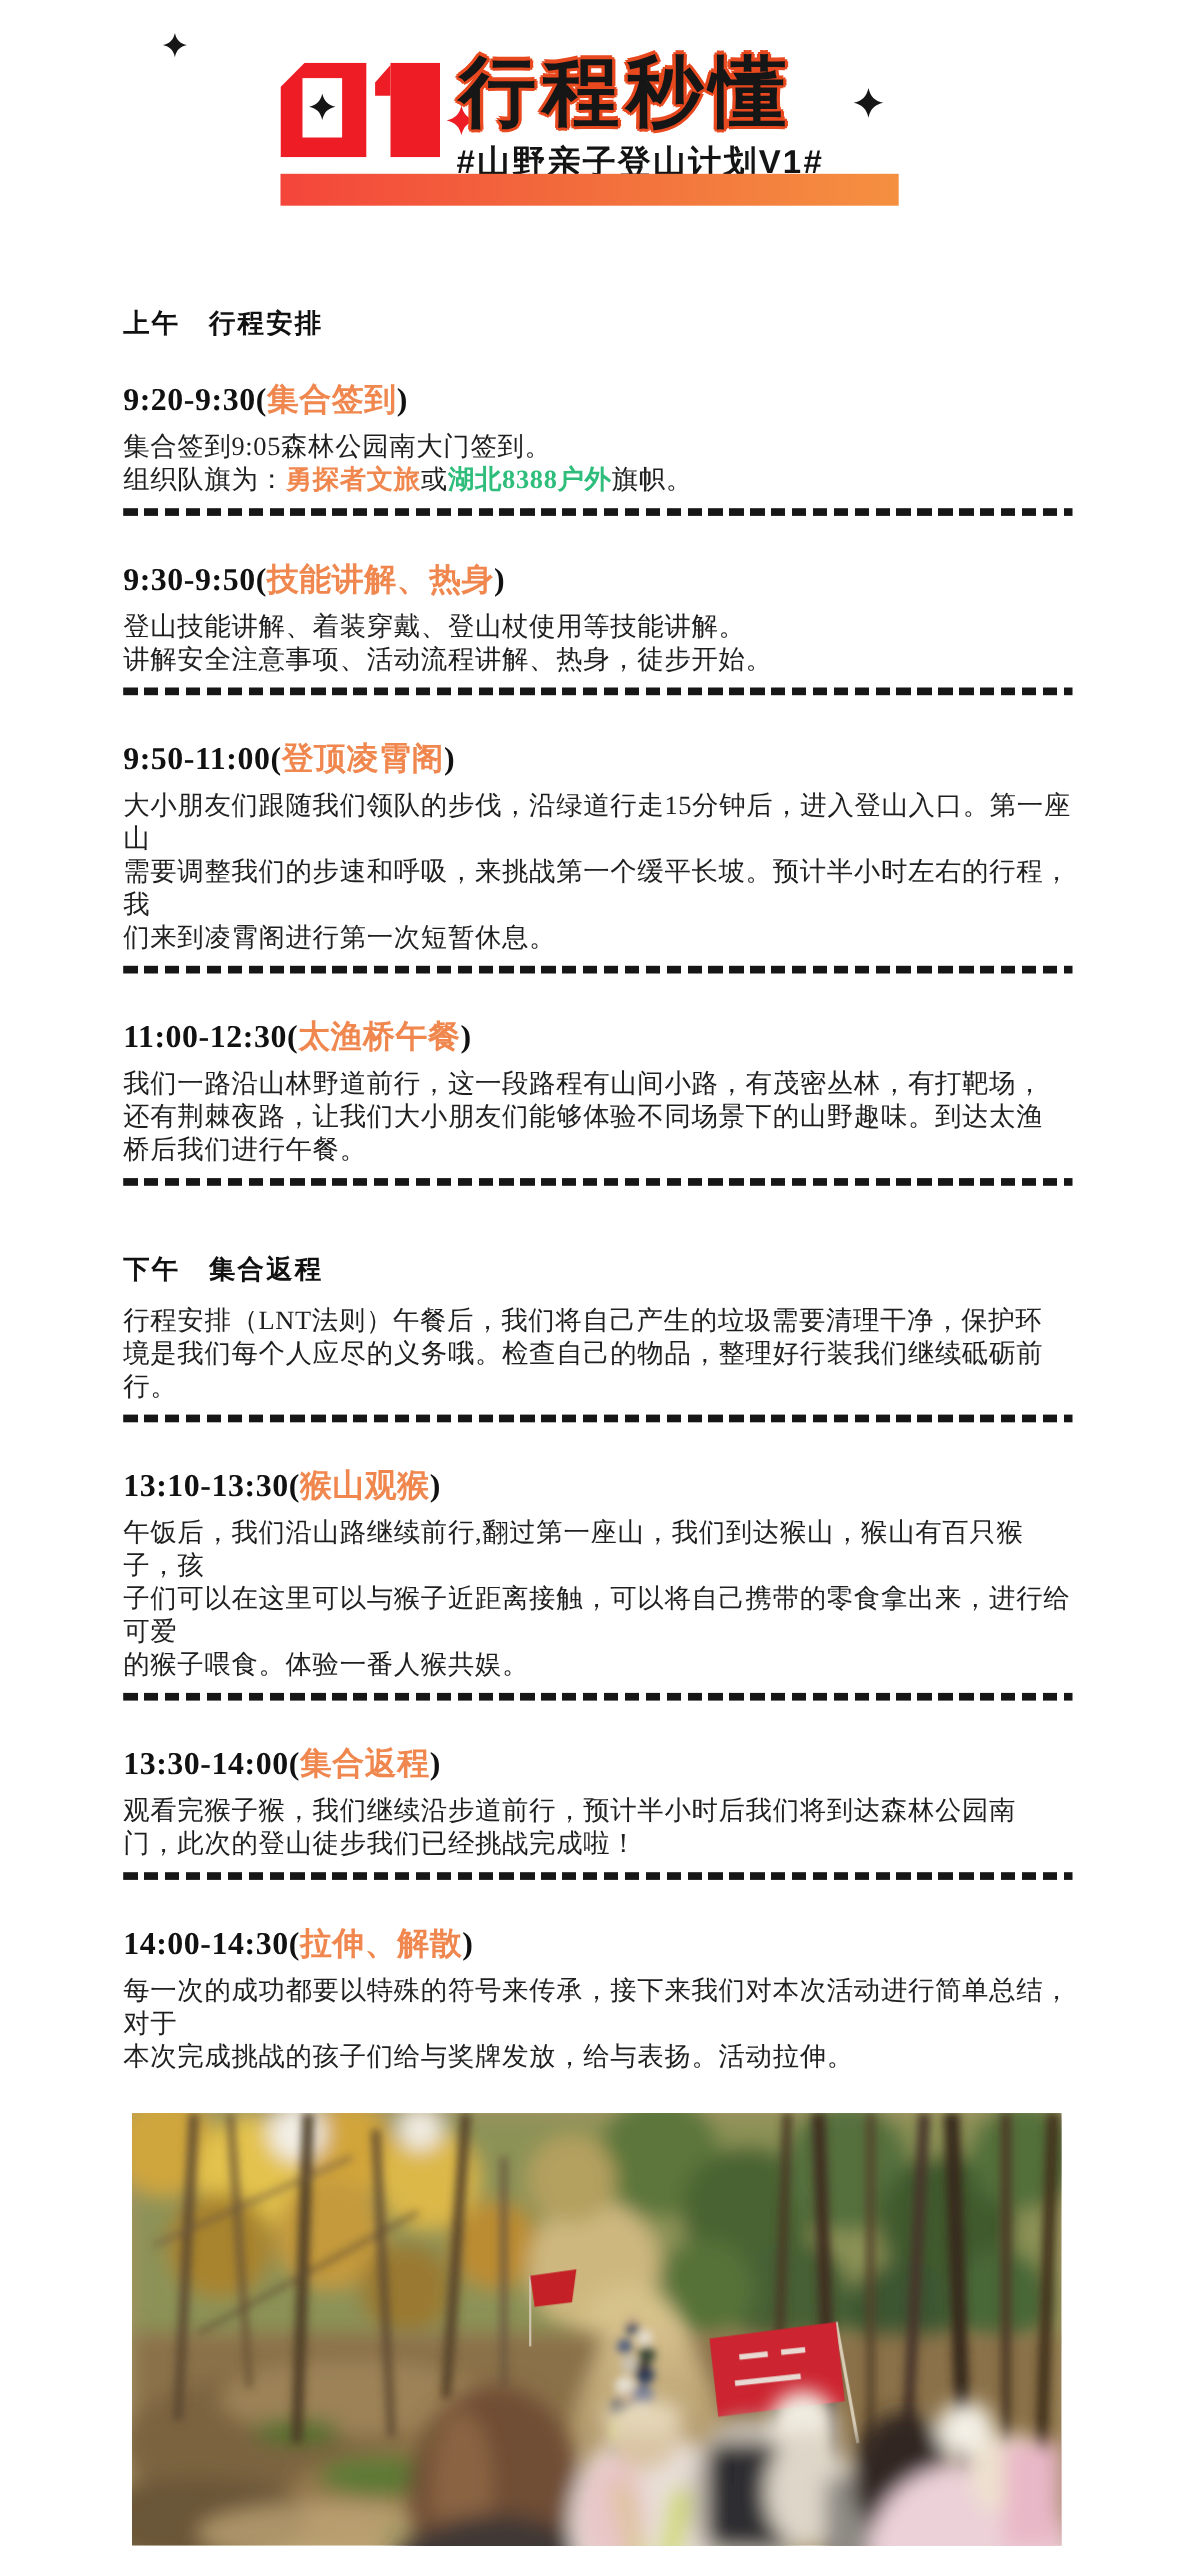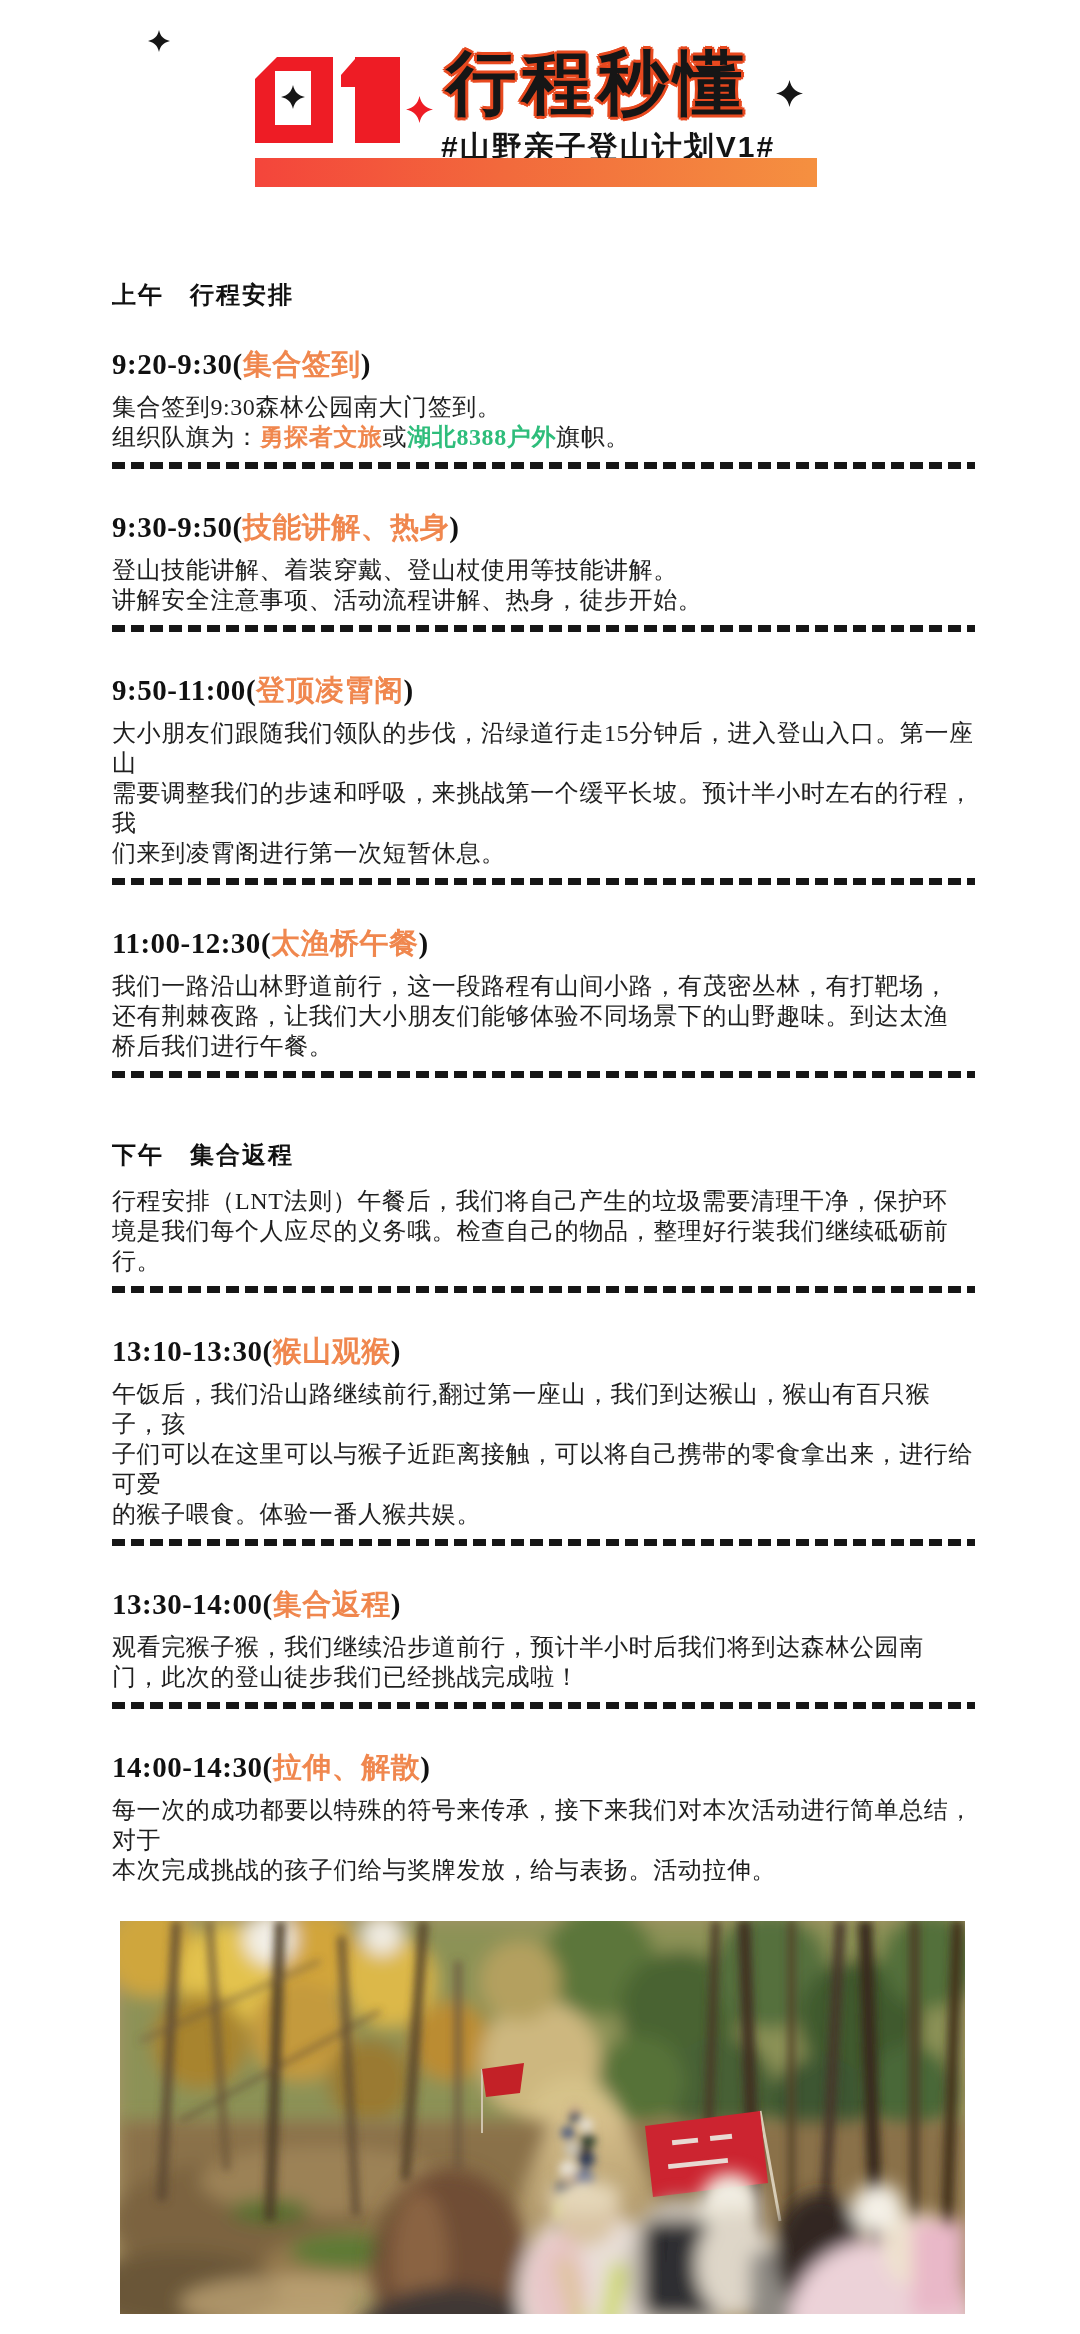--- a/index.html
+++ b/index.html
@@ -6,29 +6,29 @@
   .page{
     position:relative;width:1080px;height:2334px;margin:0 auto;
     background:#ffffff;overflow:hidden;
     font-family:"Liberation Serif","DejaVu Serif",serif;color:#1c1c1c;
   }
   
   .hero{position:relative;height:226px;}
   .hero-num{position:absolute;left:255px;top:57px;}
   .sr{position:absolute;width:1px;height:1px;overflow:hidden;clip:rect(0 0 0 0);white-space:nowrap;}
   .hero-title{
-    position:absolute;left:446px;top:44px;
+    position:absolute;left:417px;top:44px;
     font-family:"Liberation Sans","DejaVu Sans",sans-serif;
     font-weight:900;font-size:70px;line-height:78px;letter-spacing:6px;color:#161616;
     text-shadow:
       3px 0 0 #e8491f,-3px 0 0 #e8491f,0 3px 0 #e8491f,0 -3px 0 #e8491f,
       2px 2px 0 #e8491f,-2px 2px 0 #e8491f,2px -2px 0 #e8491f,-2px -2px 0 #e8491f;
   }
   .hero-sub{
-    position:absolute;left:441px;top:127px;
+    position:absolute;left:415px;top:127px;
     font-family:"Liberation Sans","DejaVu Sans",sans-serif;
     font-weight:700;font-size:30px;letter-spacing:2px;color:#141414;
   }
   .hero-bar{
     position:absolute;left:255px;top:158px;width:562px;height:29px;
     background:linear-gradient(90deg,#f4453b 0%,#f26a3c 45%,#f59040 100%);
   }
   .spark{position:absolute;}
   
   .content{padding:0 105px 0 112px;}
@@ -94,21 +94,21 @@
     <div class="hero-bar"></div>
   </header>
 
   <main class="content">
 
 
     <h2 class="section-h">上午　行程安排</h2>
 
     <div>
       <h3 class="item-time time-first"><span>9:20-9:30</span><span>(</span><span class="lbl">集合签到</span><span>)</span></h3>
-      <p class="item-body">集合签到9:30森林公园南大门签到。</p>
+      <p class="item-body">集合签到9:05森林公园南大门签到。</p>
       <p class="flag-line"><span>组织队旗为：</span><span class="brand-orange">勇探者文旅</span><span>或</span><span class="brand-green">湖北8388户外</span><span>旗帜。</span></p>
       <div class="dash"></div>
     </div>
 
     <div>
       <h3 class="item-time"><span>9:30-9:50</span><span>(</span><span class="lbl">技能讲解、热身</span><span>)</span></h3>
       <p class="item-body">登山技能讲解、着装穿戴、登山杖使用等技能讲解。
 讲解安全注意事项、活动流程讲解、热身，徒步开始。</p>
       <div class="dash"></div>
     </div>

